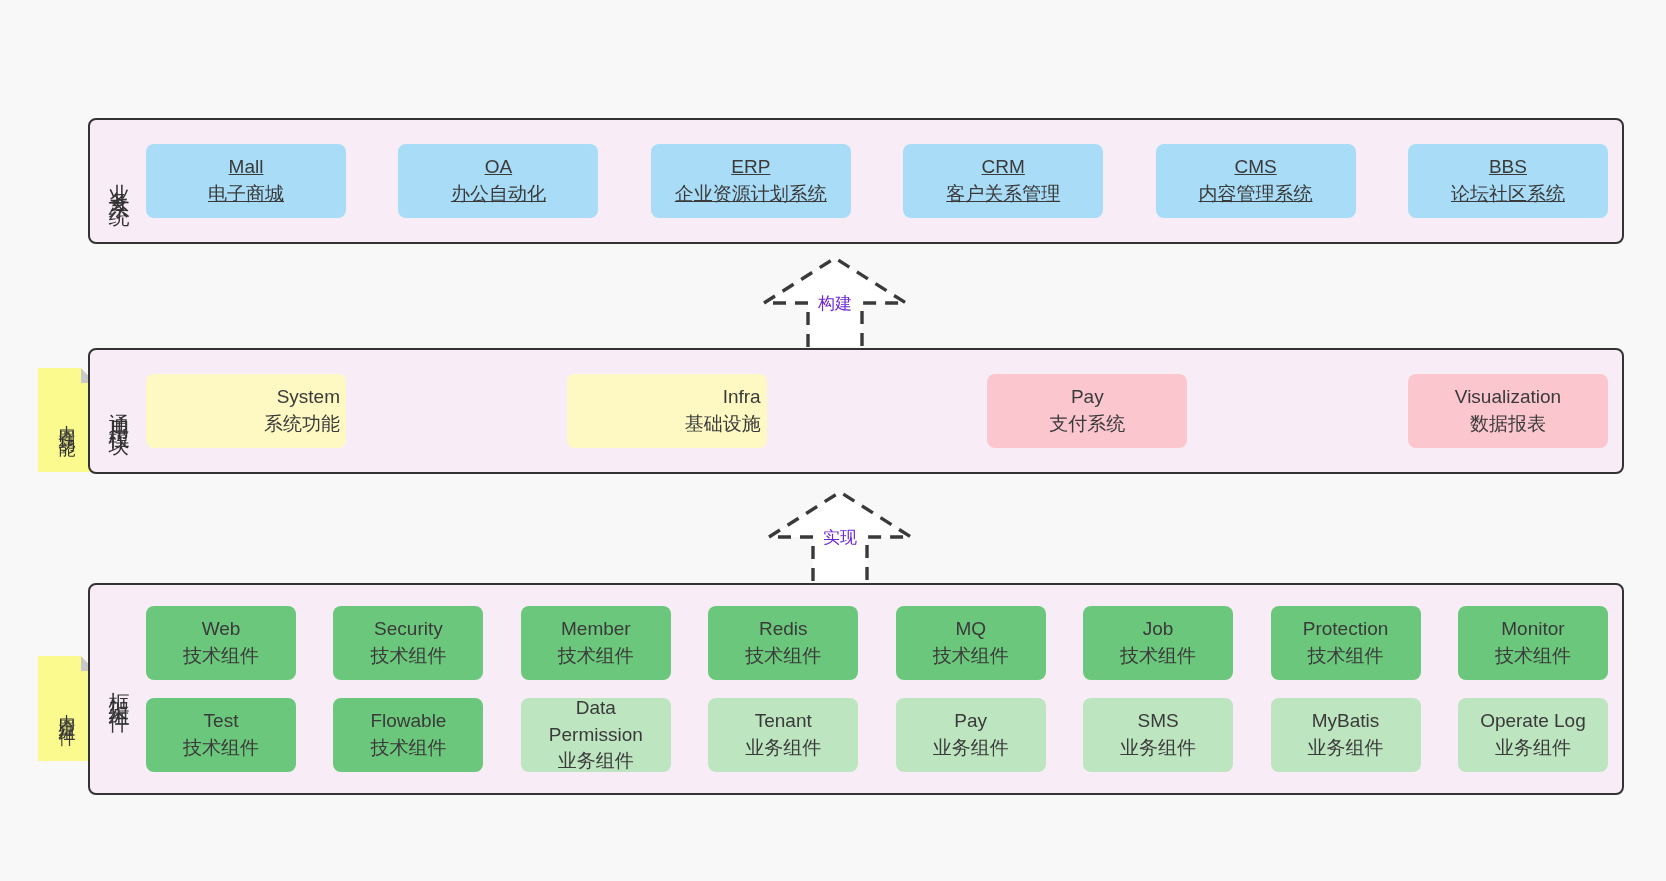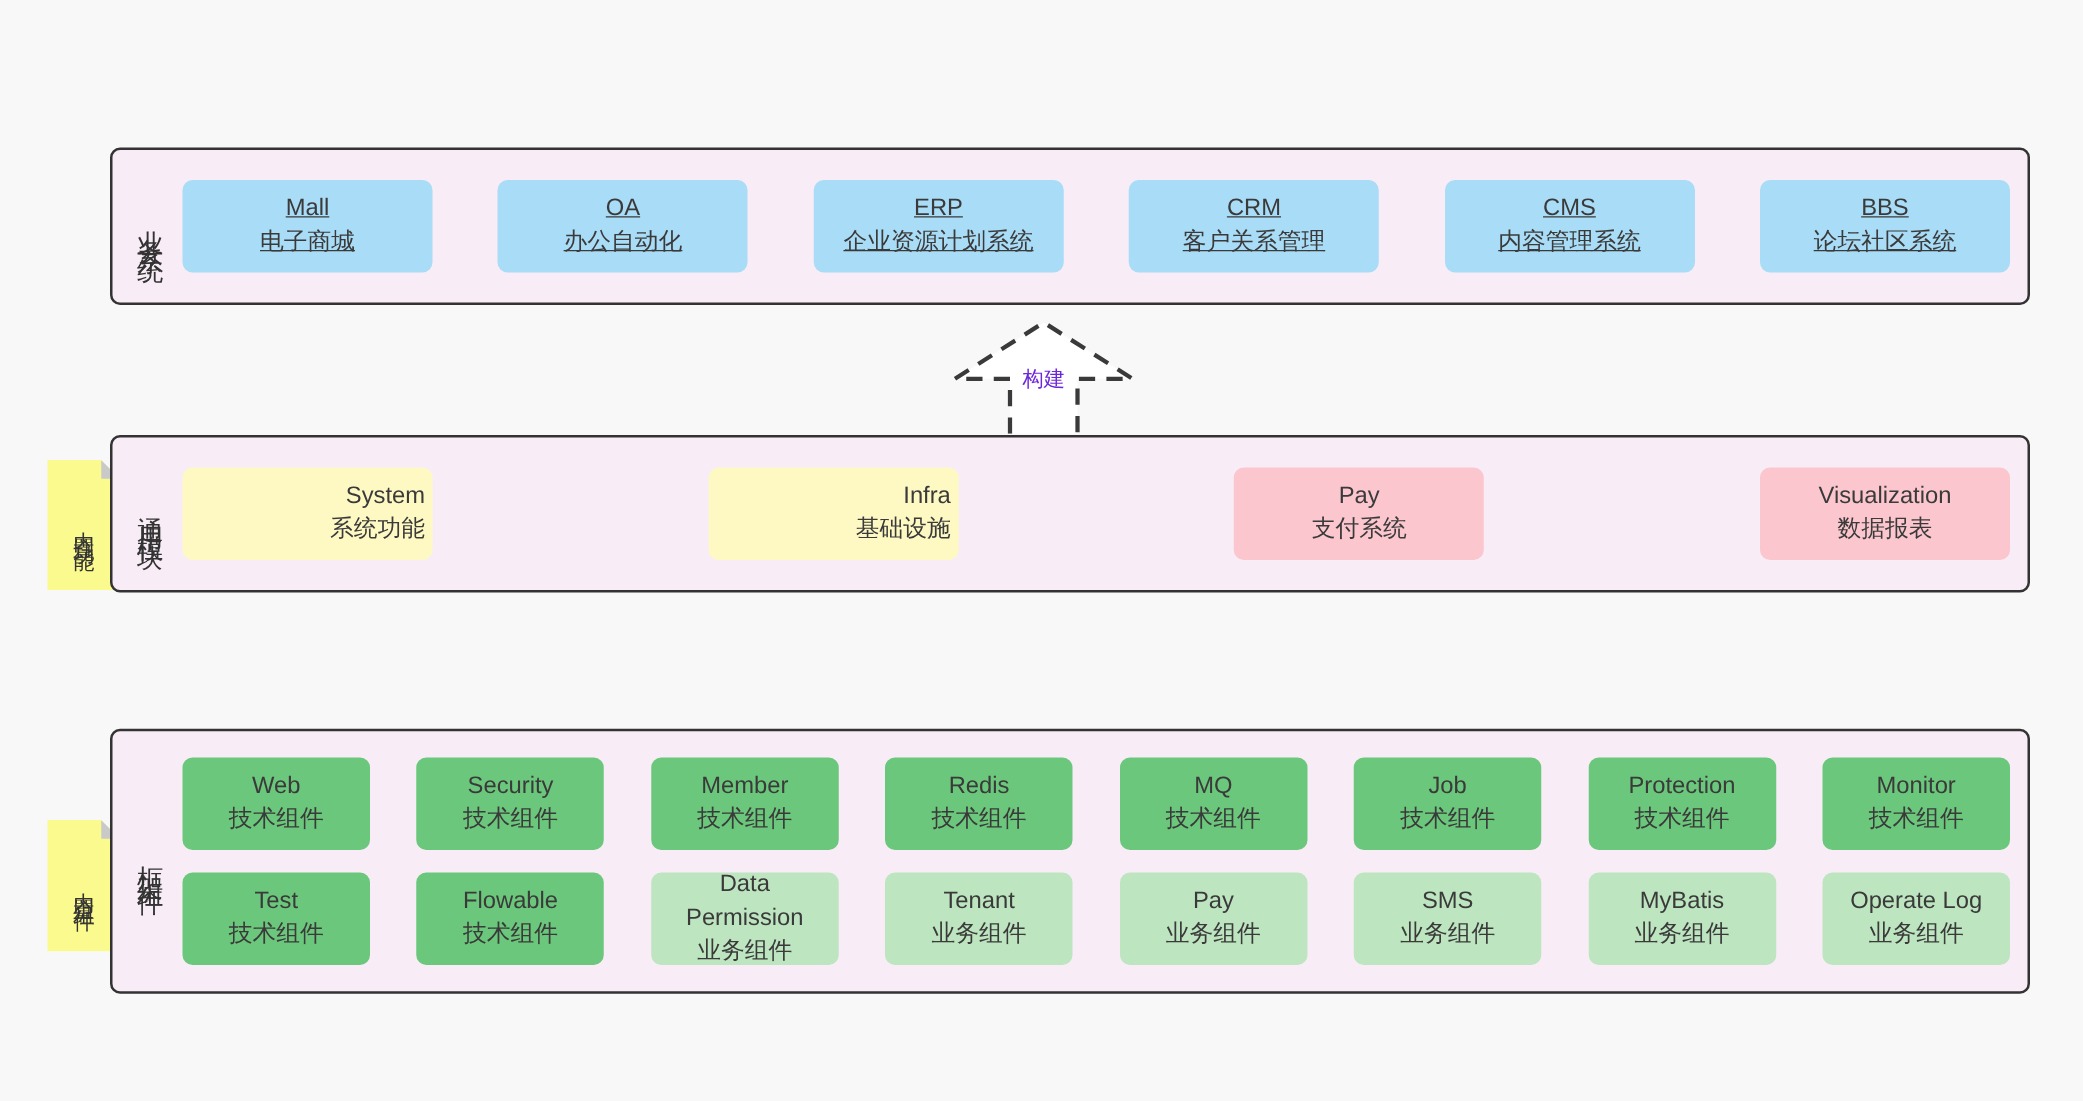--- a/index.html
+++ b/index.html
@@ -158,20 +158,27 @@
         <div>Pay</div>
         <div>支付系统</div>
       </div>
       <div class="box pink w200">
         <div>Visualization</div>
         <div>数据报表</div>
       </div>
     </div>
   </div>
 
+  <div class="arrow arrow-2">
+    <svg viewBox="0 0 150 92">
+      <path class="arrow-fill" d="M75 3 L146 48 L102 48 L102 92 L48 92 L48 48 L4 48 Z"></path>
+      <path class="arrow-stroke" d="M48 92 L48 48 L4 48 L75 3 L146 48 L102 48 L102 92"></path>
+    </svg>
+    <span class="arrow-label">实现</span>
+  </div>
 
   <div class="band band-3">
     <div class="band-title">框架组件</div>
     <div class="rows-wrap">
       <div class="boxes-row">
         <div class="box green w150">
           <div>Web</div>
           <div>技术组件</div>
         </div>
         <div class="box green w150">

